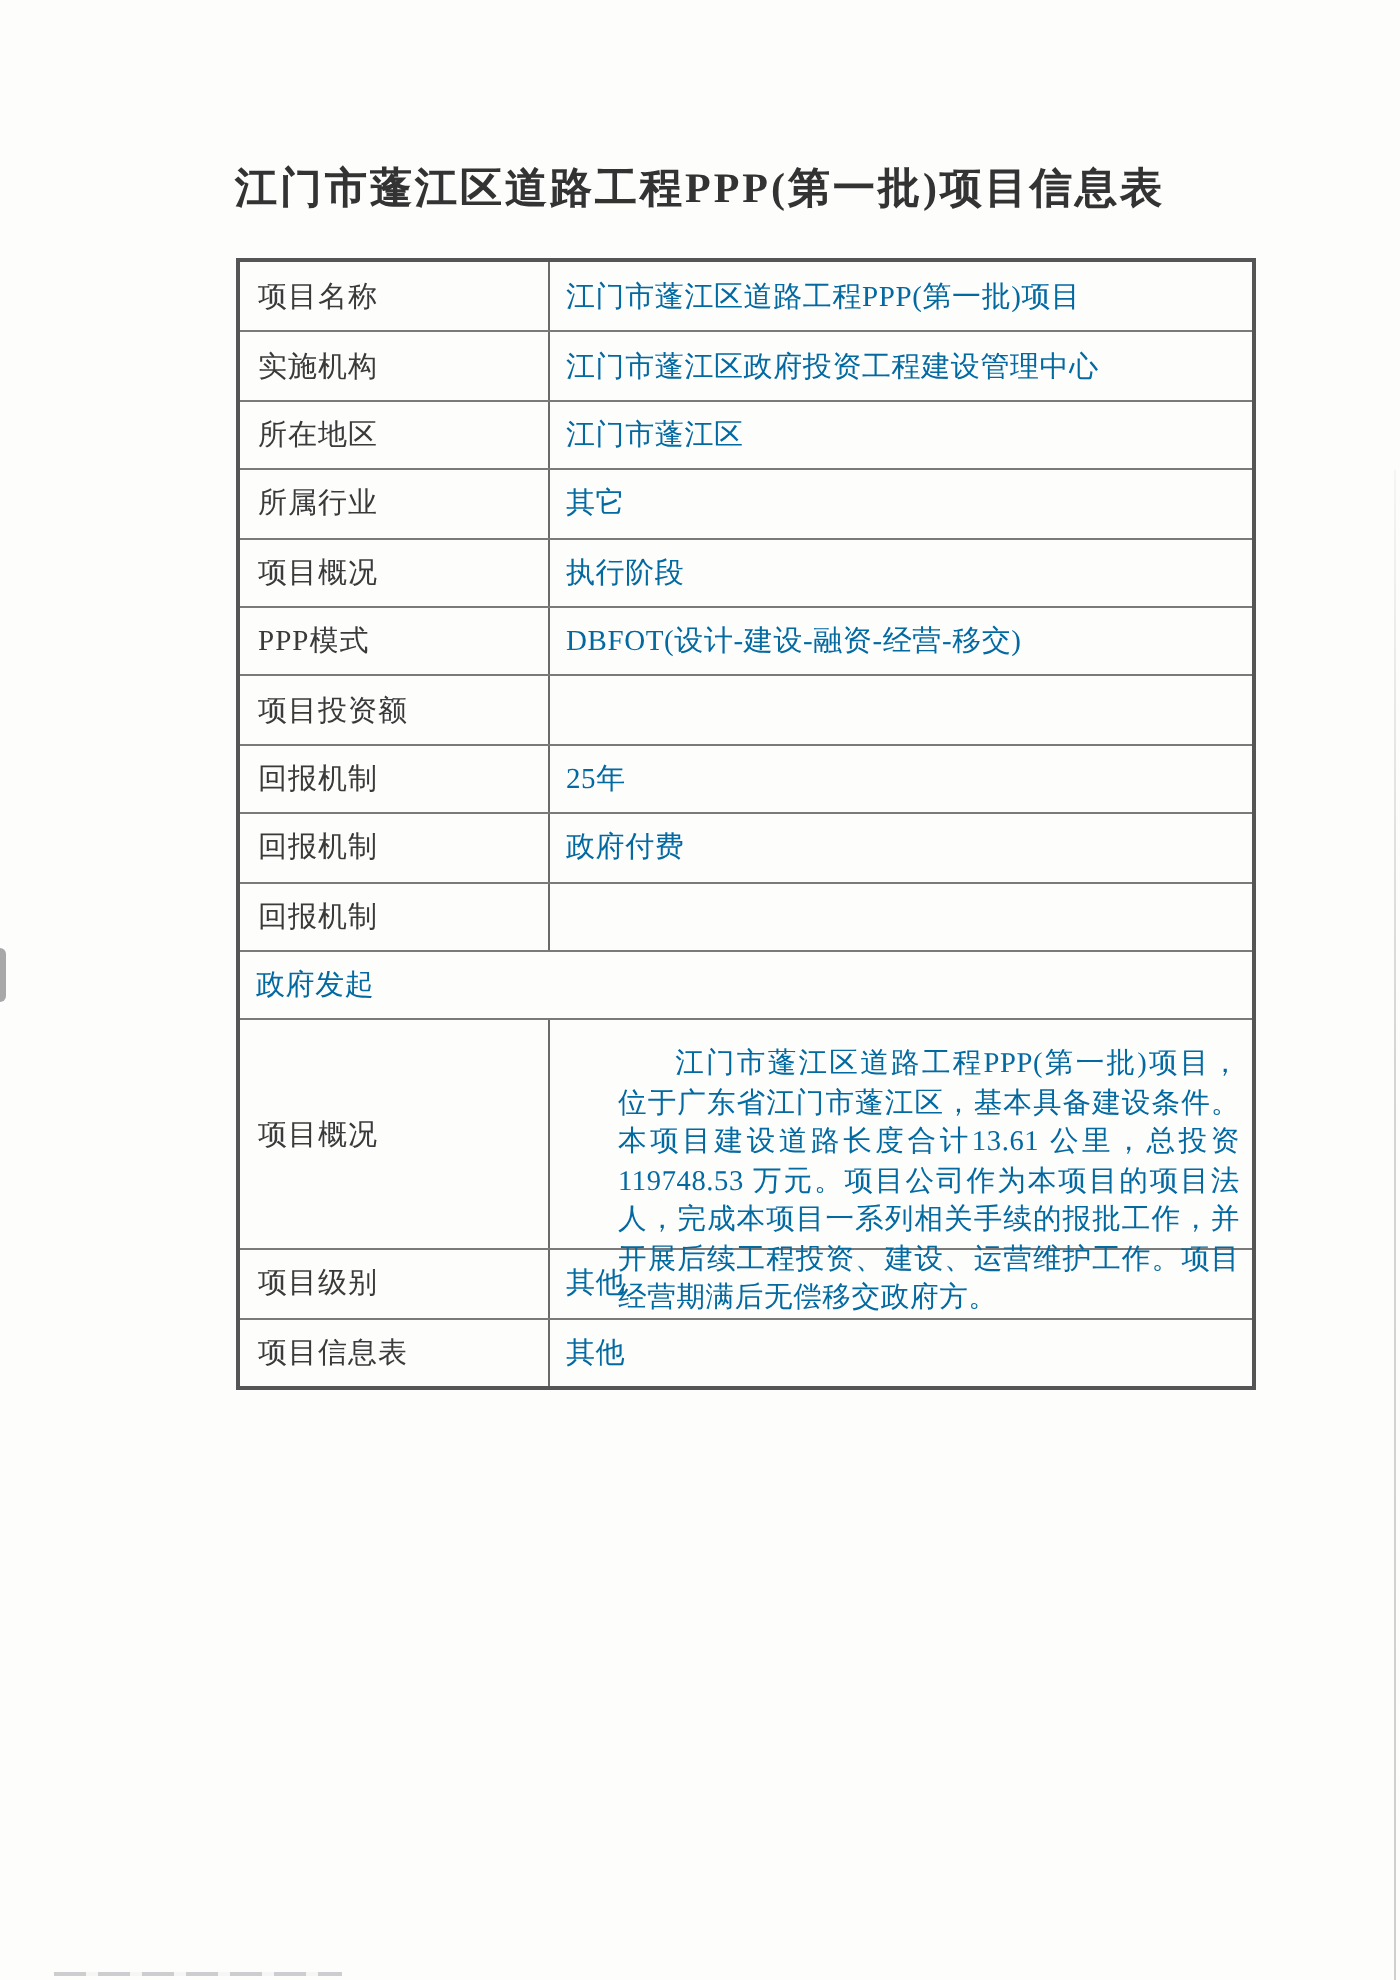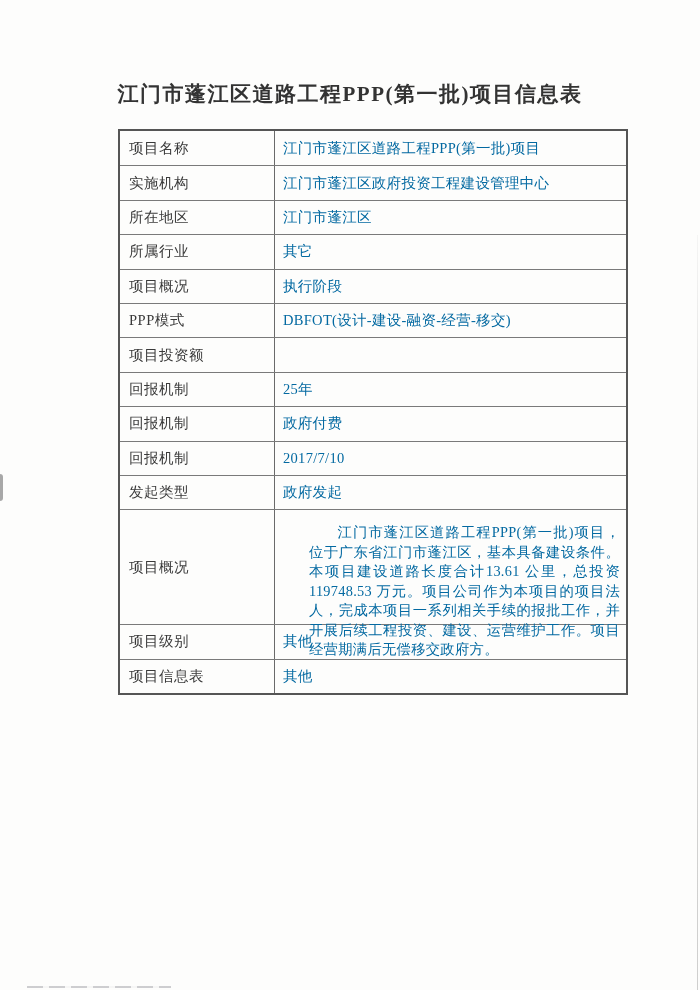--- a/index.html
+++ b/index.html
@@ -165,25 +165,23 @@
       <div class="cell-value">25年</div>
     </div>
 
     <div class="row">
       <div class="cell-label">回报机制</div>
       <div class="cell-value">政府付费</div>
     </div>
 
     <div class="row">
       <div class="cell-label">回报机制</div>
-      <div class="cell-value">2017/7/10</div>
-    </div>
-
-    <div class="row">
-      <div class="cell-label">发起类型</div>
+    </div>
+
+    <div class="row">
       <div class="cell-value">政府发起</div>
     </div>
 
     <div class="row tall">
       <div class="cell-label">项目概况</div>
       <div class="cell-value">
         <div class="para">江门市蓬江区道路工程PPP(第一批)项目，位于广东省江门市蓬江区，基本具备建设条件。本项目建设道路长度合计13.61 公里，总投资 119748.53 万元。项目公司作为本项目的项目法人，完成本项目一系列相关手续的报批工作，并开展后续工程投资、建设、运营维护工作。项目经营期满后无偿移交政府方。</div>
       </div>
     </div>
 

